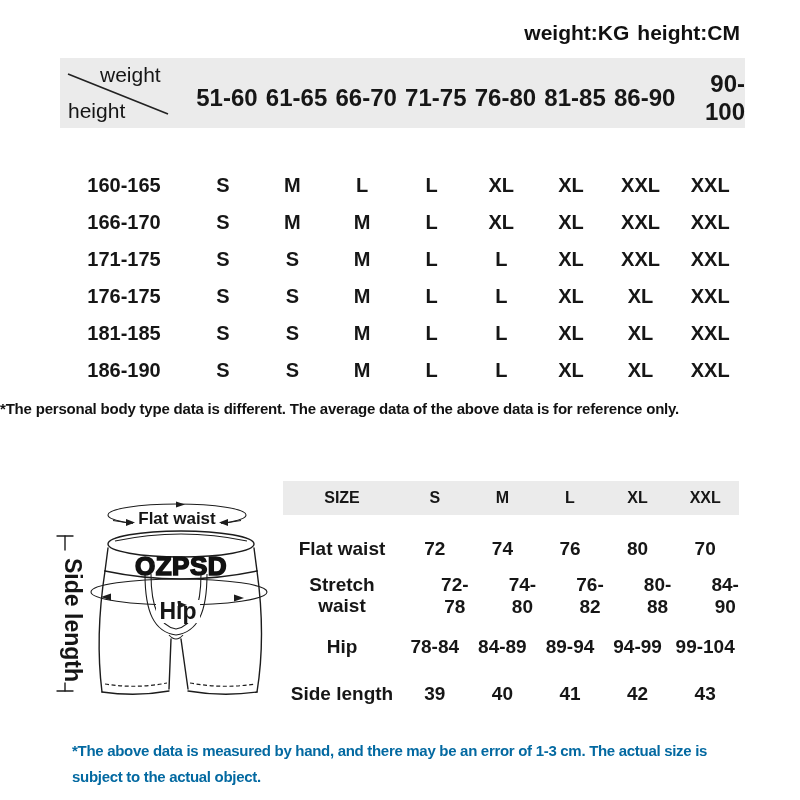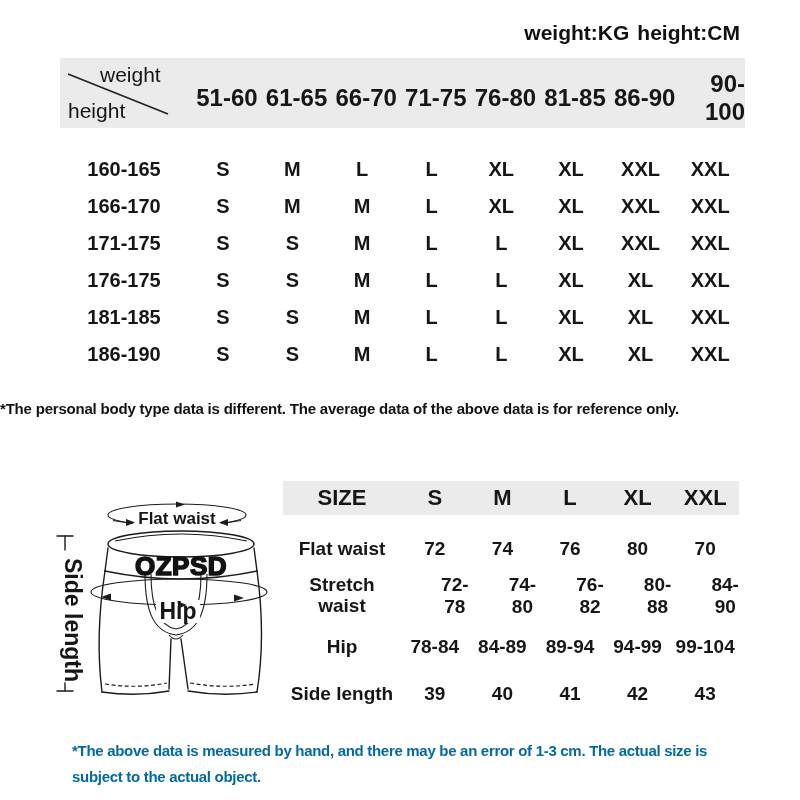--- a/index.html
+++ b/index.html
@@ -22,39 +22,39 @@
   .size-table { position:absolute; left:60px; top:58px; width:685px; }
   .st-header {
     display:grid; grid-template-columns:128px repeat(8,1fr);
     height:70px; background:#ebebeb; align-items:center;
   }
   .st-corner { position:relative; width:128px; height:70px; }
   .st-corner svg { position:absolute; left:0; top:0; }
   .corner-weight { position:absolute; top:5px; left:40px; font-size:21px; font-weight:500; }
   .corner-height { position:absolute; bottom:5px; left:8px; font-size:21px; font-weight:500; }
   .st-col { text-align:right; font-size:24px; font-weight:700; padding-top:10px; }
-  .st-body { padding-top:23px; }
+  .st-body { padding-top:39px; }
   .st-row {
     display:grid; grid-template-columns:128px repeat(8,1fr);
     height:37px; align-items:center; text-align:center;
     font-size:20px; font-weight:600;
   }
 
   .note-1 {
     position:absolute; top:400px; left:0; width:800px;
     font-size:15px; font-weight:600;
     letter-spacing:-0.2px; color:#121212;
   }
 
   
   .measure-table { position:absolute; left:283px; top:481px; width:456px; }
   .mt-header {
     display:grid; grid-template-columns:118px repeat(5,1fr);
     height:34px; background:#ebebeb; align-items:center;
-    text-align:center; font-size:22px; font-weight:600;
+    text-align:center; font-size:16px; font-weight:600;
   }
   .mt-body { margin-top:12px; }
   .mt-row {
     display:grid; grid-template-columns:118px repeat(5,1fr);
     align-items:center; text-align:center; font-size:19px; font-weight:600;
   }
   .mt-row .mt-label { line-height:1.08; }
   .mt-row:nth-child(1){ height:44px; }
   .mt-row:nth-child(2){ height:50px;gap:40px; }
   .mt-row:nth-child(3){ height:52px; }

